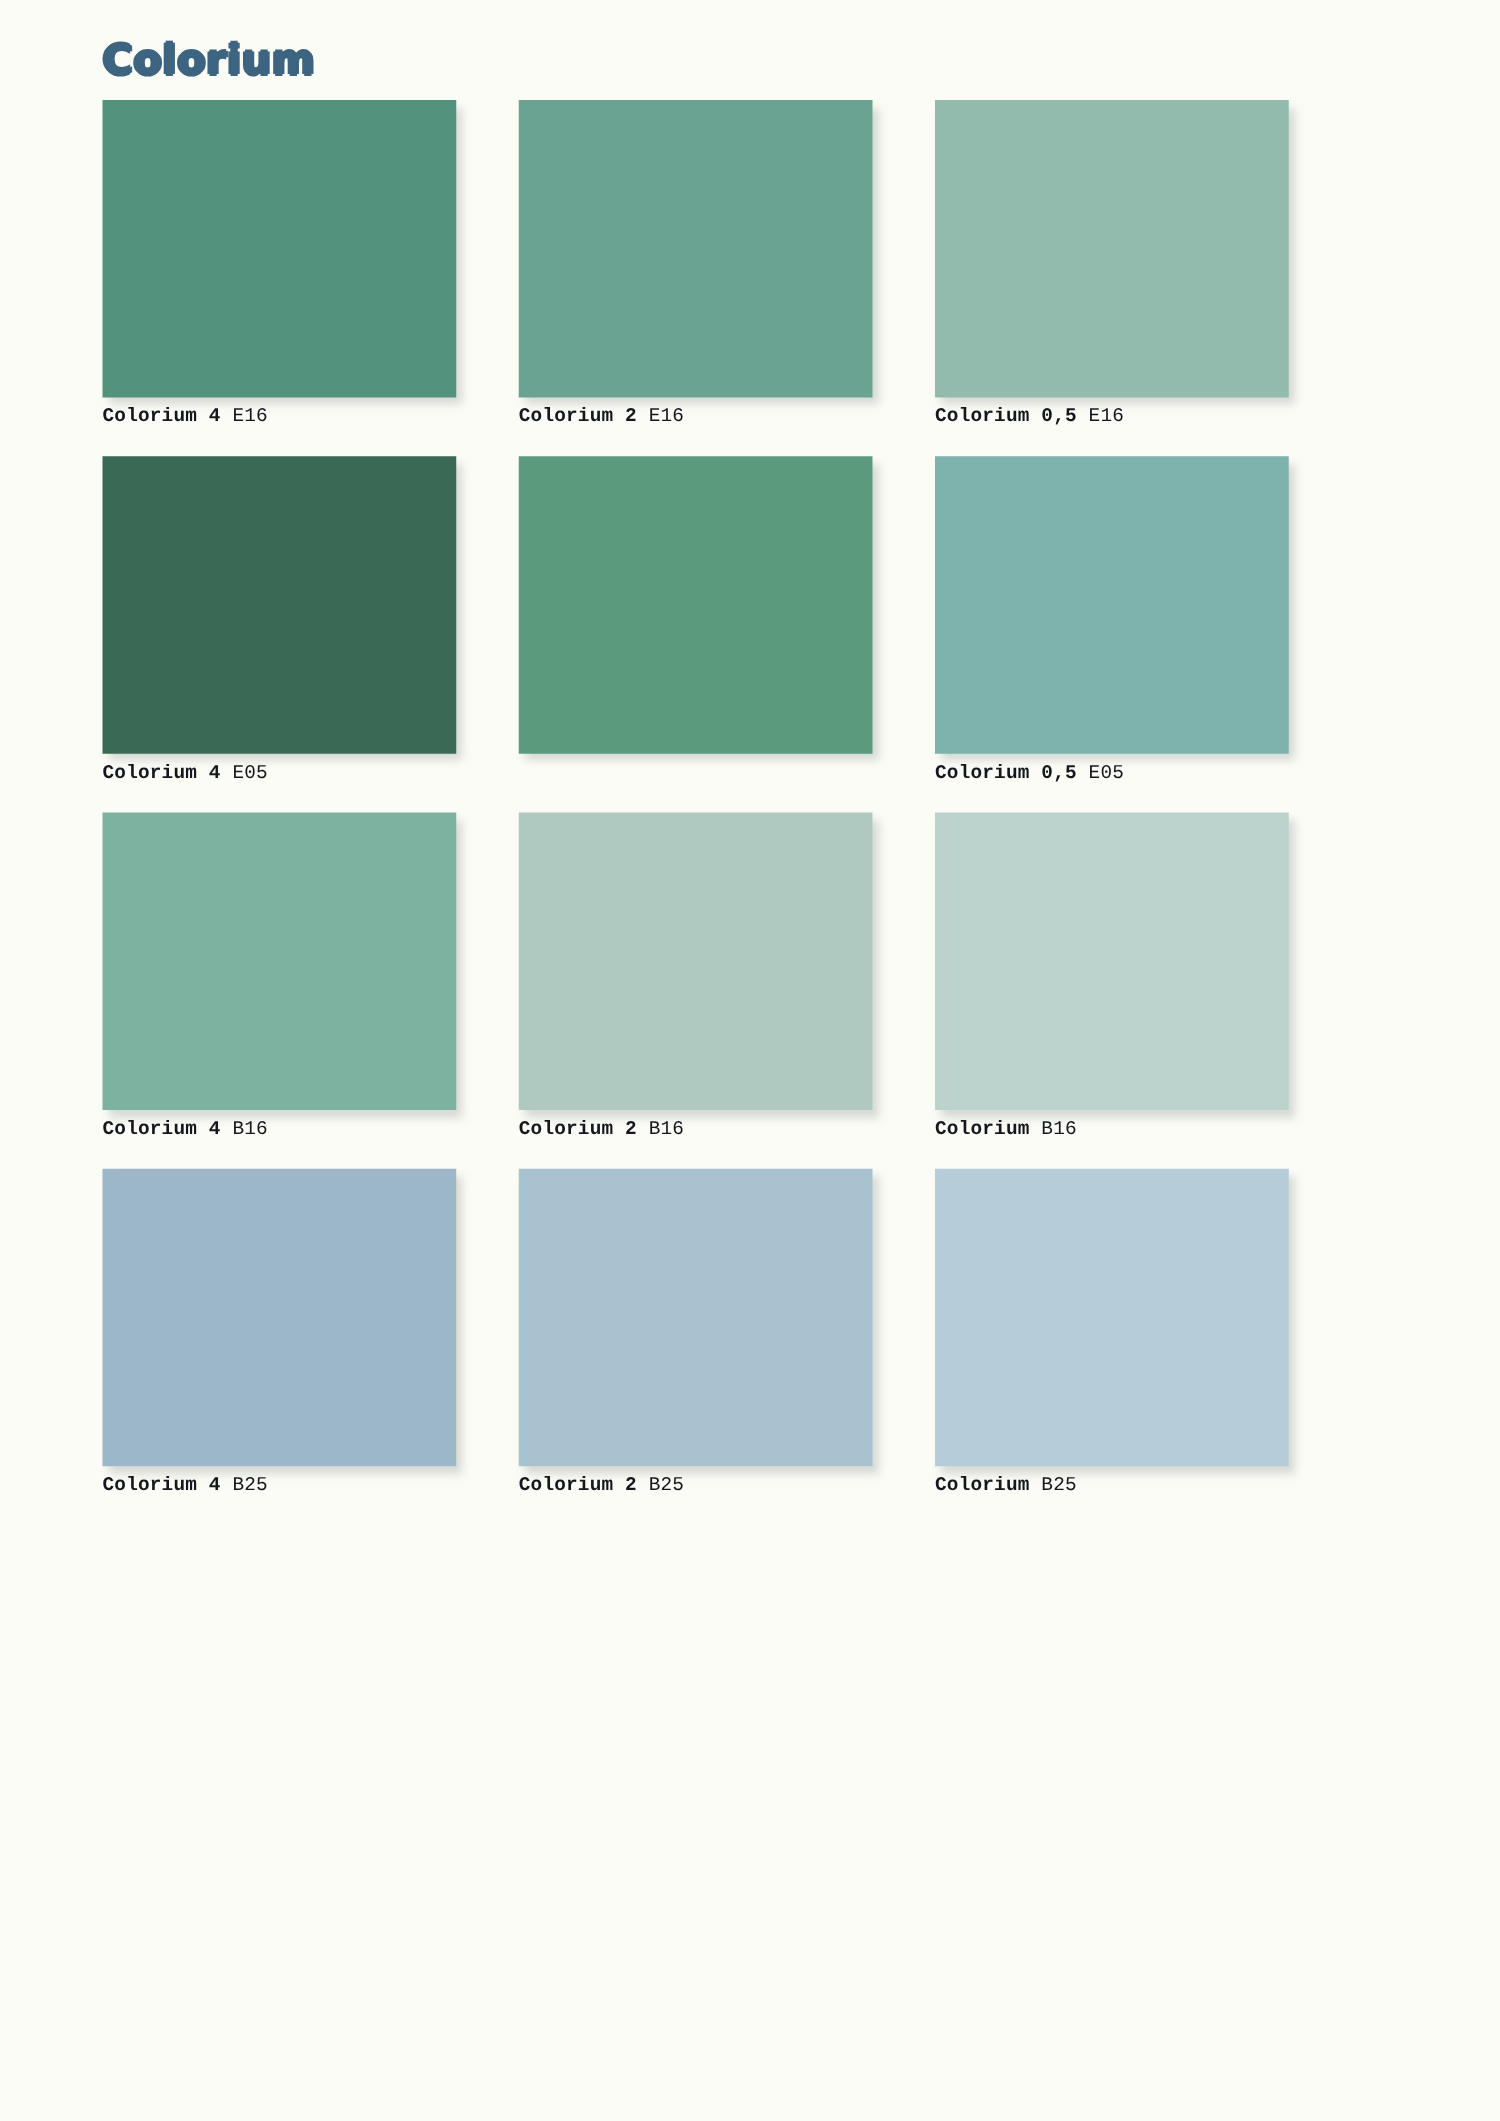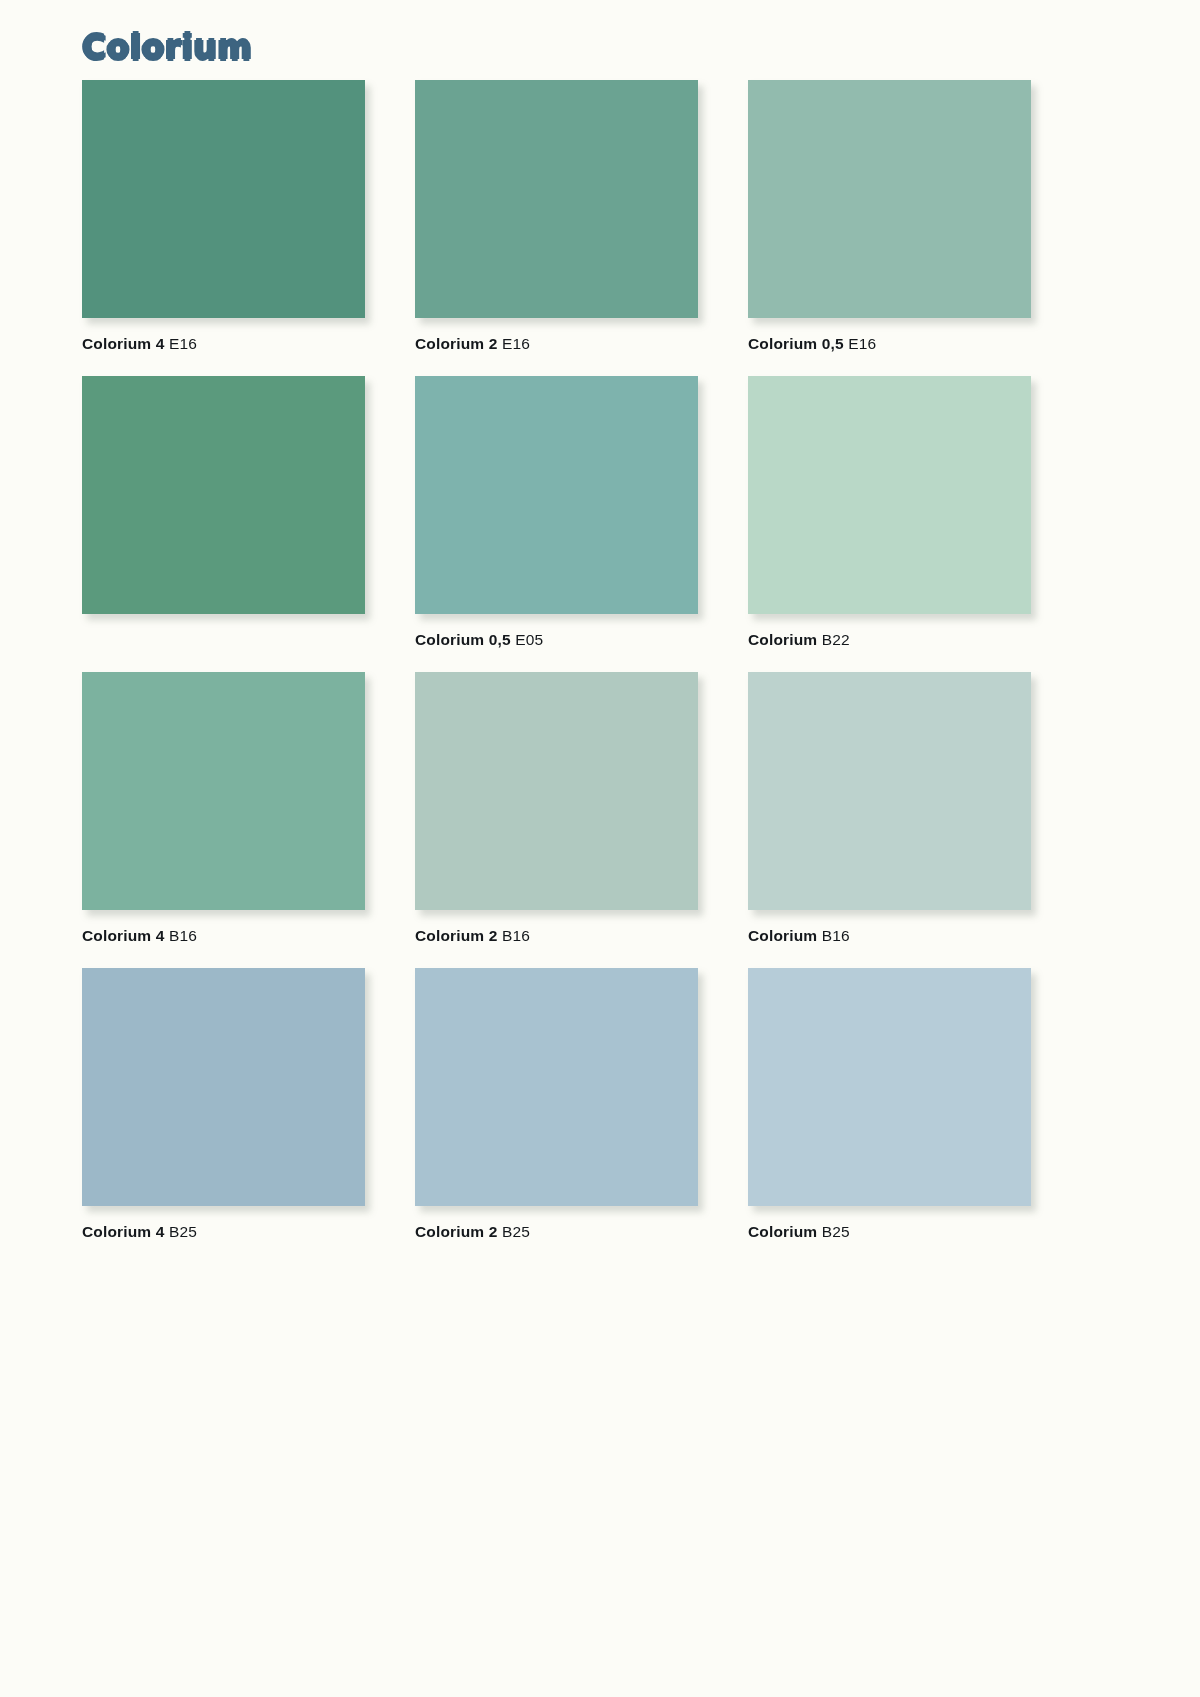--- a/index.html
+++ b/index.html
@@ -45,24 +45,24 @@
   .cell { width:283px; margin-bottom:0; }
 
   .swatch {
     width:283px;
     height:238px;
     box-shadow:5px 6px 7px rgba(120,130,120,0.28);
     display:block;
   }
 
   .label {
-    font-family:Liberation Sans, sans-serif;
+    font-family:Liberation Mono, monospace;
     font-size:15.5px;
     color:#14181c;
-    padding-top:17px;
+    padding-top:6px;
     padding-bottom:23px;
     letter-spacing:0.15px;
     white-space:nowrap;
   }
   .label .fam { font-weight:bold; }
   .label .code { font-weight:normal; }
 </style>
 </head>
 <body>
 
@@ -79,29 +79,29 @@
       </div>
       <div class="cell">
         <div class="swatch" style="background: rgb(107, 163, 146);"></div>
         <div class="label"><span class="fam">Colorium 2</span><span class="code"> E16</span></div>
       </div>
       <div class="cell">
         <div class="swatch" style="background: rgb(146, 187, 174);"></div>
         <div class="label"><span class="fam">Colorium 0,5</span><span class="code"> E16</span></div>
       </div>
       <div class="cell">
+        <div class="swatch" style="background: rgb(58, 106, 85);"></div>
+        <div class="label"><span class="fam">Colorium 4</span><span class="code"> E05</span></div>
+      </div>
+      <div class="cell">
         <div class="swatch" style="background: rgb(91, 154, 125);"></div>
       </div>
       <div class="cell">
         <div class="swatch" style="background: rgb(126, 179, 173);"></div>
         <div class="label"><span class="fam">Colorium 0,5</span><span class="code"> E05</span></div>
-      </div>
-      <div class="cell">
-        <div class="swatch" style="background: rgb(185, 216, 199);"></div>
-        <div class="label"><span class="fam">Colorium</span><span class="code"> B22</span></div>
       </div>
       <div class="cell">
         <div class="swatch" style="background: rgb(124, 178, 159);"></div>
         <div class="label"><span class="fam">Colorium 4</span><span class="code"> B16</span></div>
       </div>
       <div class="cell">
         <div class="swatch" style="background: rgb(176, 201, 192);"></div>
         <div class="label"><span class="fam">Colorium 2</span><span class="code"> B16</span></div>
       </div>
       <div class="cell">

